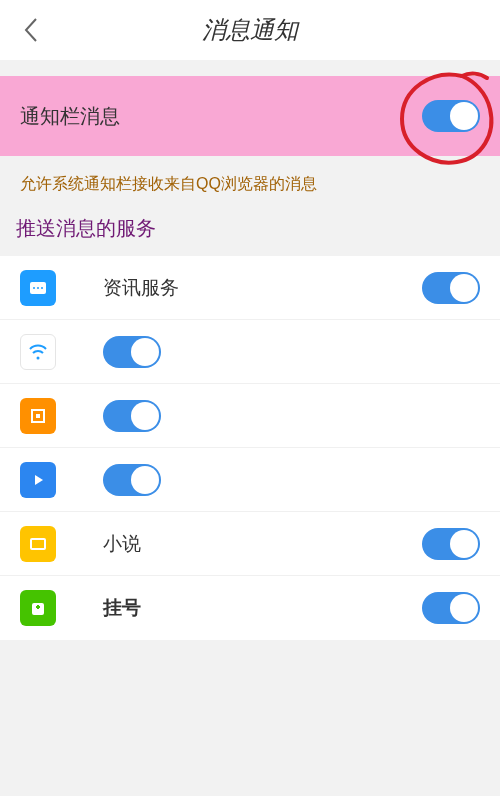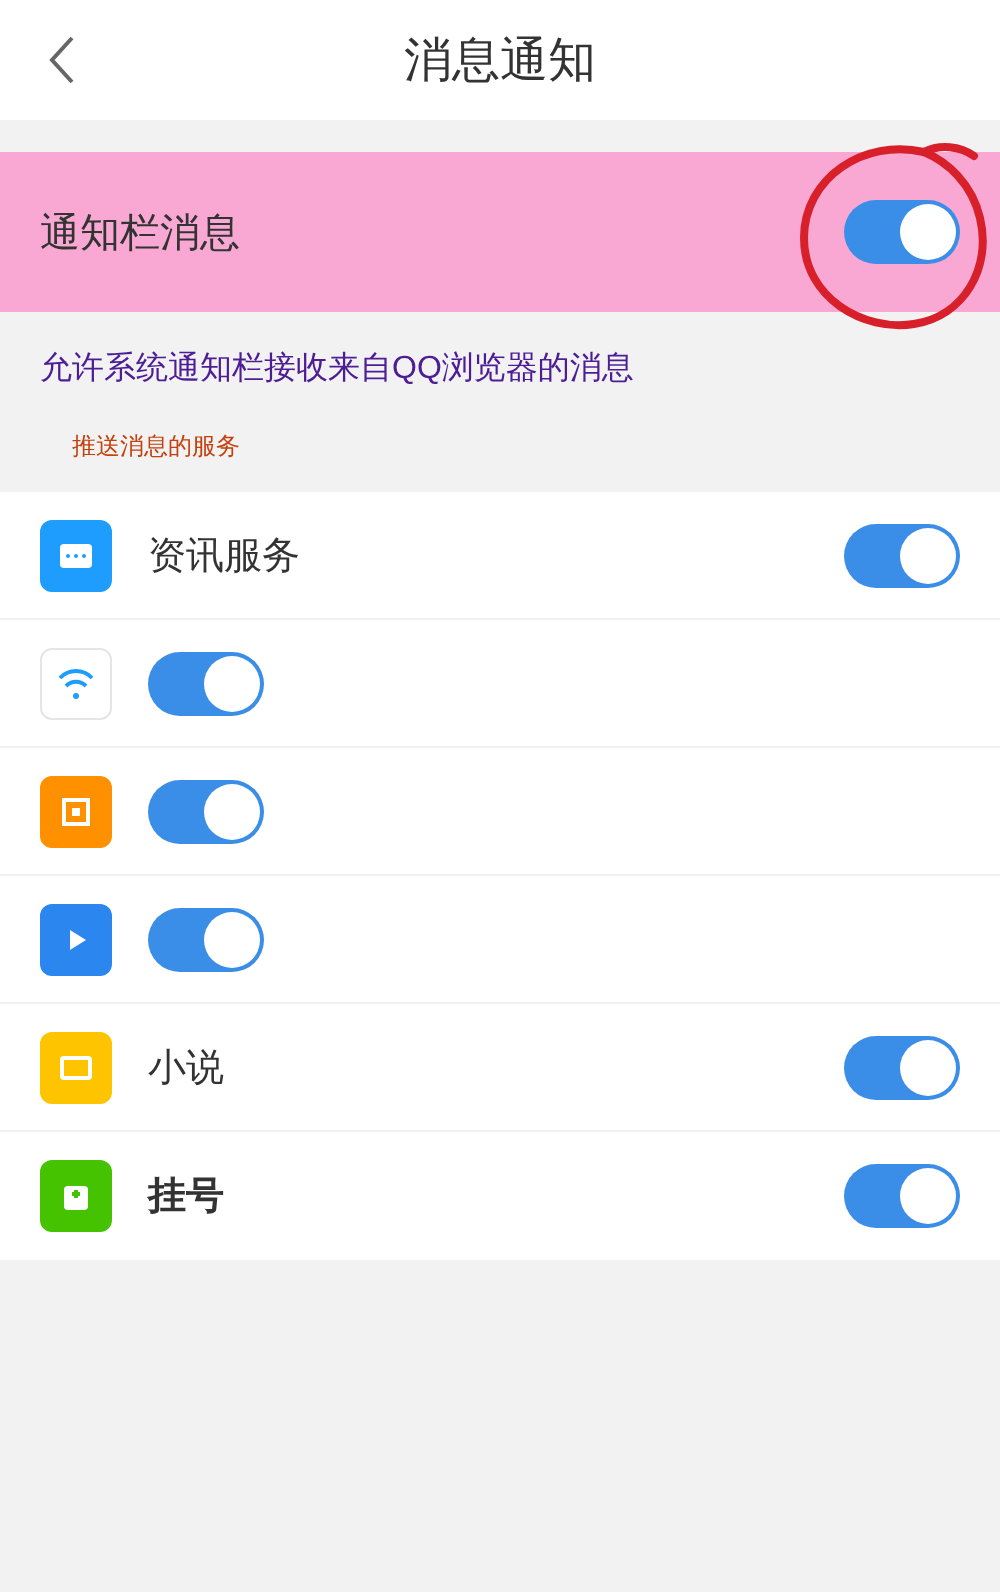--- a/index.html
+++ b/index.html
@@ -10,20 +10,21 @@
       background: #f2f2f2;
       overflow: hidden;
     }
     .header {
       background: #ffffff;
       height: 60px;
       display: flex;
       align-items: center;
       padding: 0 16px;
       position: relative;
+      font-style: italic;
     }
     .back-btn {
       width: 30px;
       height: 30px;
       display: flex;
       align-items: center;
       justify-content: center;
       cursor: pointer;
     }
     .header-title {
@@ -71,36 +72,37 @@
       position: absolute;
       right: -2px;
       top: -12px;
       width: 110px;
       height: 110px;
       pointer-events: none;
     }
     .description {
       padding: 18px 20px 12px;
       font-size: 16px;
-      color: #4c1d95;
+      color: #a16207;
     }
     .section-header {
-      padding: 8px 36px 14px;
-      font-size: 12px;
-      color: #c2410c;
+      padding: 8px 16px 14px;
+      font-size: 20px;
+      color: #701a75;
     }
     .list {
       background: #ffffff;
     }
     .list-item {
       height: 64px;
       display: flex;
       align-items: center;
       padding: 0 20px;
       border-bottom: 1px solid #f0f0f0;
+      gap: 29px;
     }
     .list-item:last-child { border-bottom: none; font-weight: bold; }
     .icon-slot {
       width: 36px;
       height: 36px;
       border-radius: 6px;
       display: flex;
       align-items: center;
       justify-content: center;
       flex-shrink: 0;

